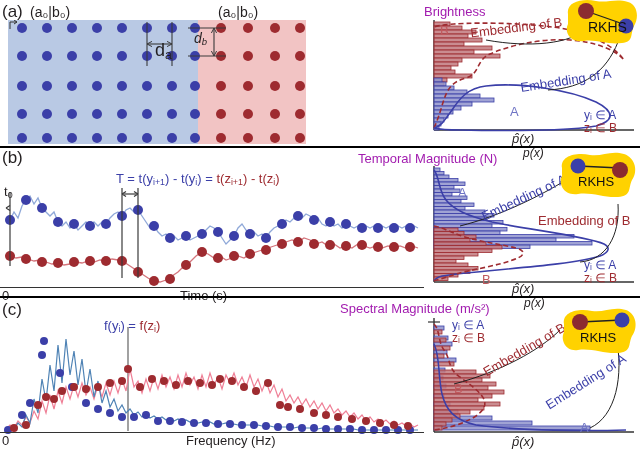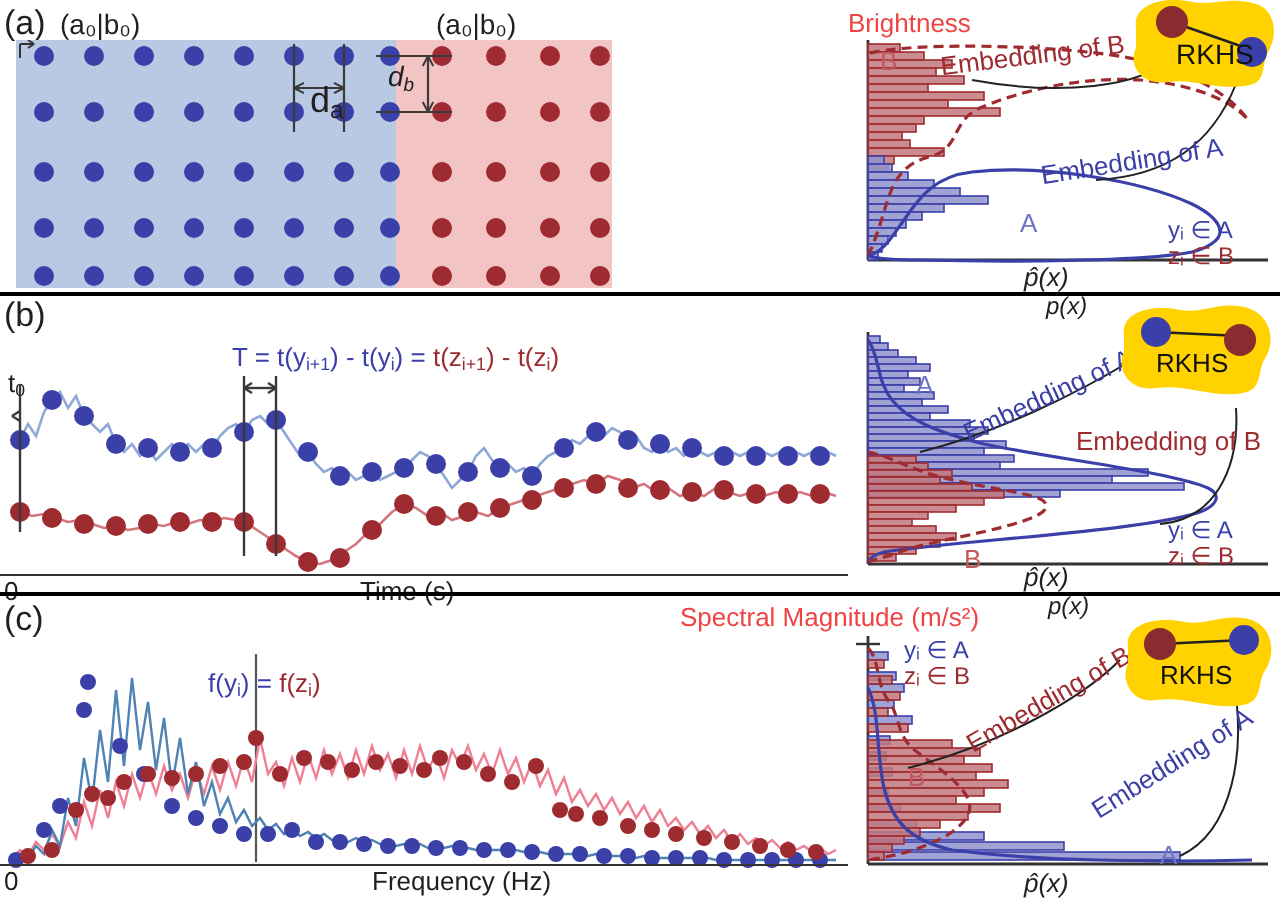--- a/index.html
+++ b/index.html
@@ -5,21 +5,21 @@
   html,body{margin:0;padding:0;background:#fff;}
   body{width:640px;height:454px;position:relative;overflow:hidden;
        font-family:"Liberation Sans",sans-serif;color:#231f20;}
   .fig{position:absolute;left:0;top:0;width:640px;height:454px;}
   .panel-label{position:absolute;font-size:17px;font-weight:400;color:#231f20;}
   .txt{position:absolute;white-space:nowrap;}
   .blue{color:#3b3fa8;}
   .red{color:#9e2b30;}
   .lblue{color:#6f74c4;}
   .lred{color:#c0595e;}
-  .hr-title{font-size:13px;color:#ef4444;}
+  .hr-title{font-size:13px;color:#a21caf;}
   sub{font-size:.68em;vertical-align:-.25em;}
   svg{display:block;}
   .divline{position:absolute;background:#000;}
 </style>
 </head>
 <body>
 
 <div class="fig">
 
   <div class="panel-label" style="left:2px;top:2px;">(a)</div>
@@ -289,20 +289,21 @@
       <line x1="138" y1="6" x2="138" y2="96"></line>
       <line x1="122" y1="12" x2="138" y2="12"></line>
       <path d="M122 12 l4 -2.5 M122 12 l4 2.5 M138 12 l-4 -2.5 M138 12 l-4 2.5" fill="none"></path>
     </g>
   </svg>
 
   <div class="divline" style="left:0;top:287px;width:424px;height:1.4px;background:#333;"></div>
   <div class="txt" style="left:2px;top:288px;font-size:13px;">0</div>
   <div class="txt" style="left:180px;top:288px;font-size:13px;">Time (s)</div>
 
+  <div class="txt hr-title" style="left:358px;top:151px;">Temporal Magnitude (N)</div>
   <div class="txt" style="left:523px;top:146px;font-size:12px;font-style:italic;">p(x)</div>
 
   <svg style="position:absolute;left:420px;top:166px;" width="220" height="120" viewBox="0 0 220 120">
     <line x1="14" y1="0" x2="14" y2="116" stroke="#333" stroke-width="1.4"></line>
     <line x1="14" y1="116" x2="214" y2="116" stroke="#333" stroke-width="1.4"></line>
 
     <g fill="#8f93cd" fill-opacity="0.85" stroke="#3b3fa8" stroke-width="0.8">
       <rect x="14" y="2" width="6" height="3.5"></rect>
       <rect x="14" y="5.5" width="10" height="3.5"></rect>
       <rect x="14" y="9" width="15" height="3.5"></rect>
@@ -372,21 +373,21 @@
     <line x1="22" y1="16" x2="64" y2="18" stroke="#222" stroke-width="1.3"></line>
     <circle cx="22" cy="16" r="7.5" fill="#3b3fa8"></circle>
     <circle cx="64" cy="20" r="8" fill="#8b2b30"></circle>
     <text x="22" y="36" font-family="Liberation Sans, sans-serif" font-size="13" fill="#111">RKHS</text>
   </svg>
 
   <div class="divline" style="left:0;top:296px;width:640px;height:1.5px;"></div>
 
   <div class="panel-label" style="left:2px;top:300px;">(c)</div>
 
-  <div class="txt" style="left:104px;top:318px;font-size:13px;margin-top:16px;">
+  <div class="txt" style="left:104px;top:318px;font-size:13px;">
     <span class="blue">f(y<sub>i</sub>) = </span><span class="red">f(z<sub>i</sub>)</span>
   </div>
 
   <svg style="position:absolute;left:0px;top:325px;" width="424" height="110" viewBox="0 0 424 110">
 
     <line x1="128" y1="2" x2="128" y2="106" stroke="#555" stroke-width="1.1"></line>
 
     <path d="M6 104 L10 100 L14 103 L18 96 L22 100 L26 92 L30 98 L34 86 L38 94 L42 76
              L46 88 L50 70 L54 84 L58 66 L62 78 L66 62 L70 74 L74 60 L78 72 L82 58
              L86 70 L90 62 L94 74 L98 60 L102 72 L106 58 L110 70 L114 56 L118 68

